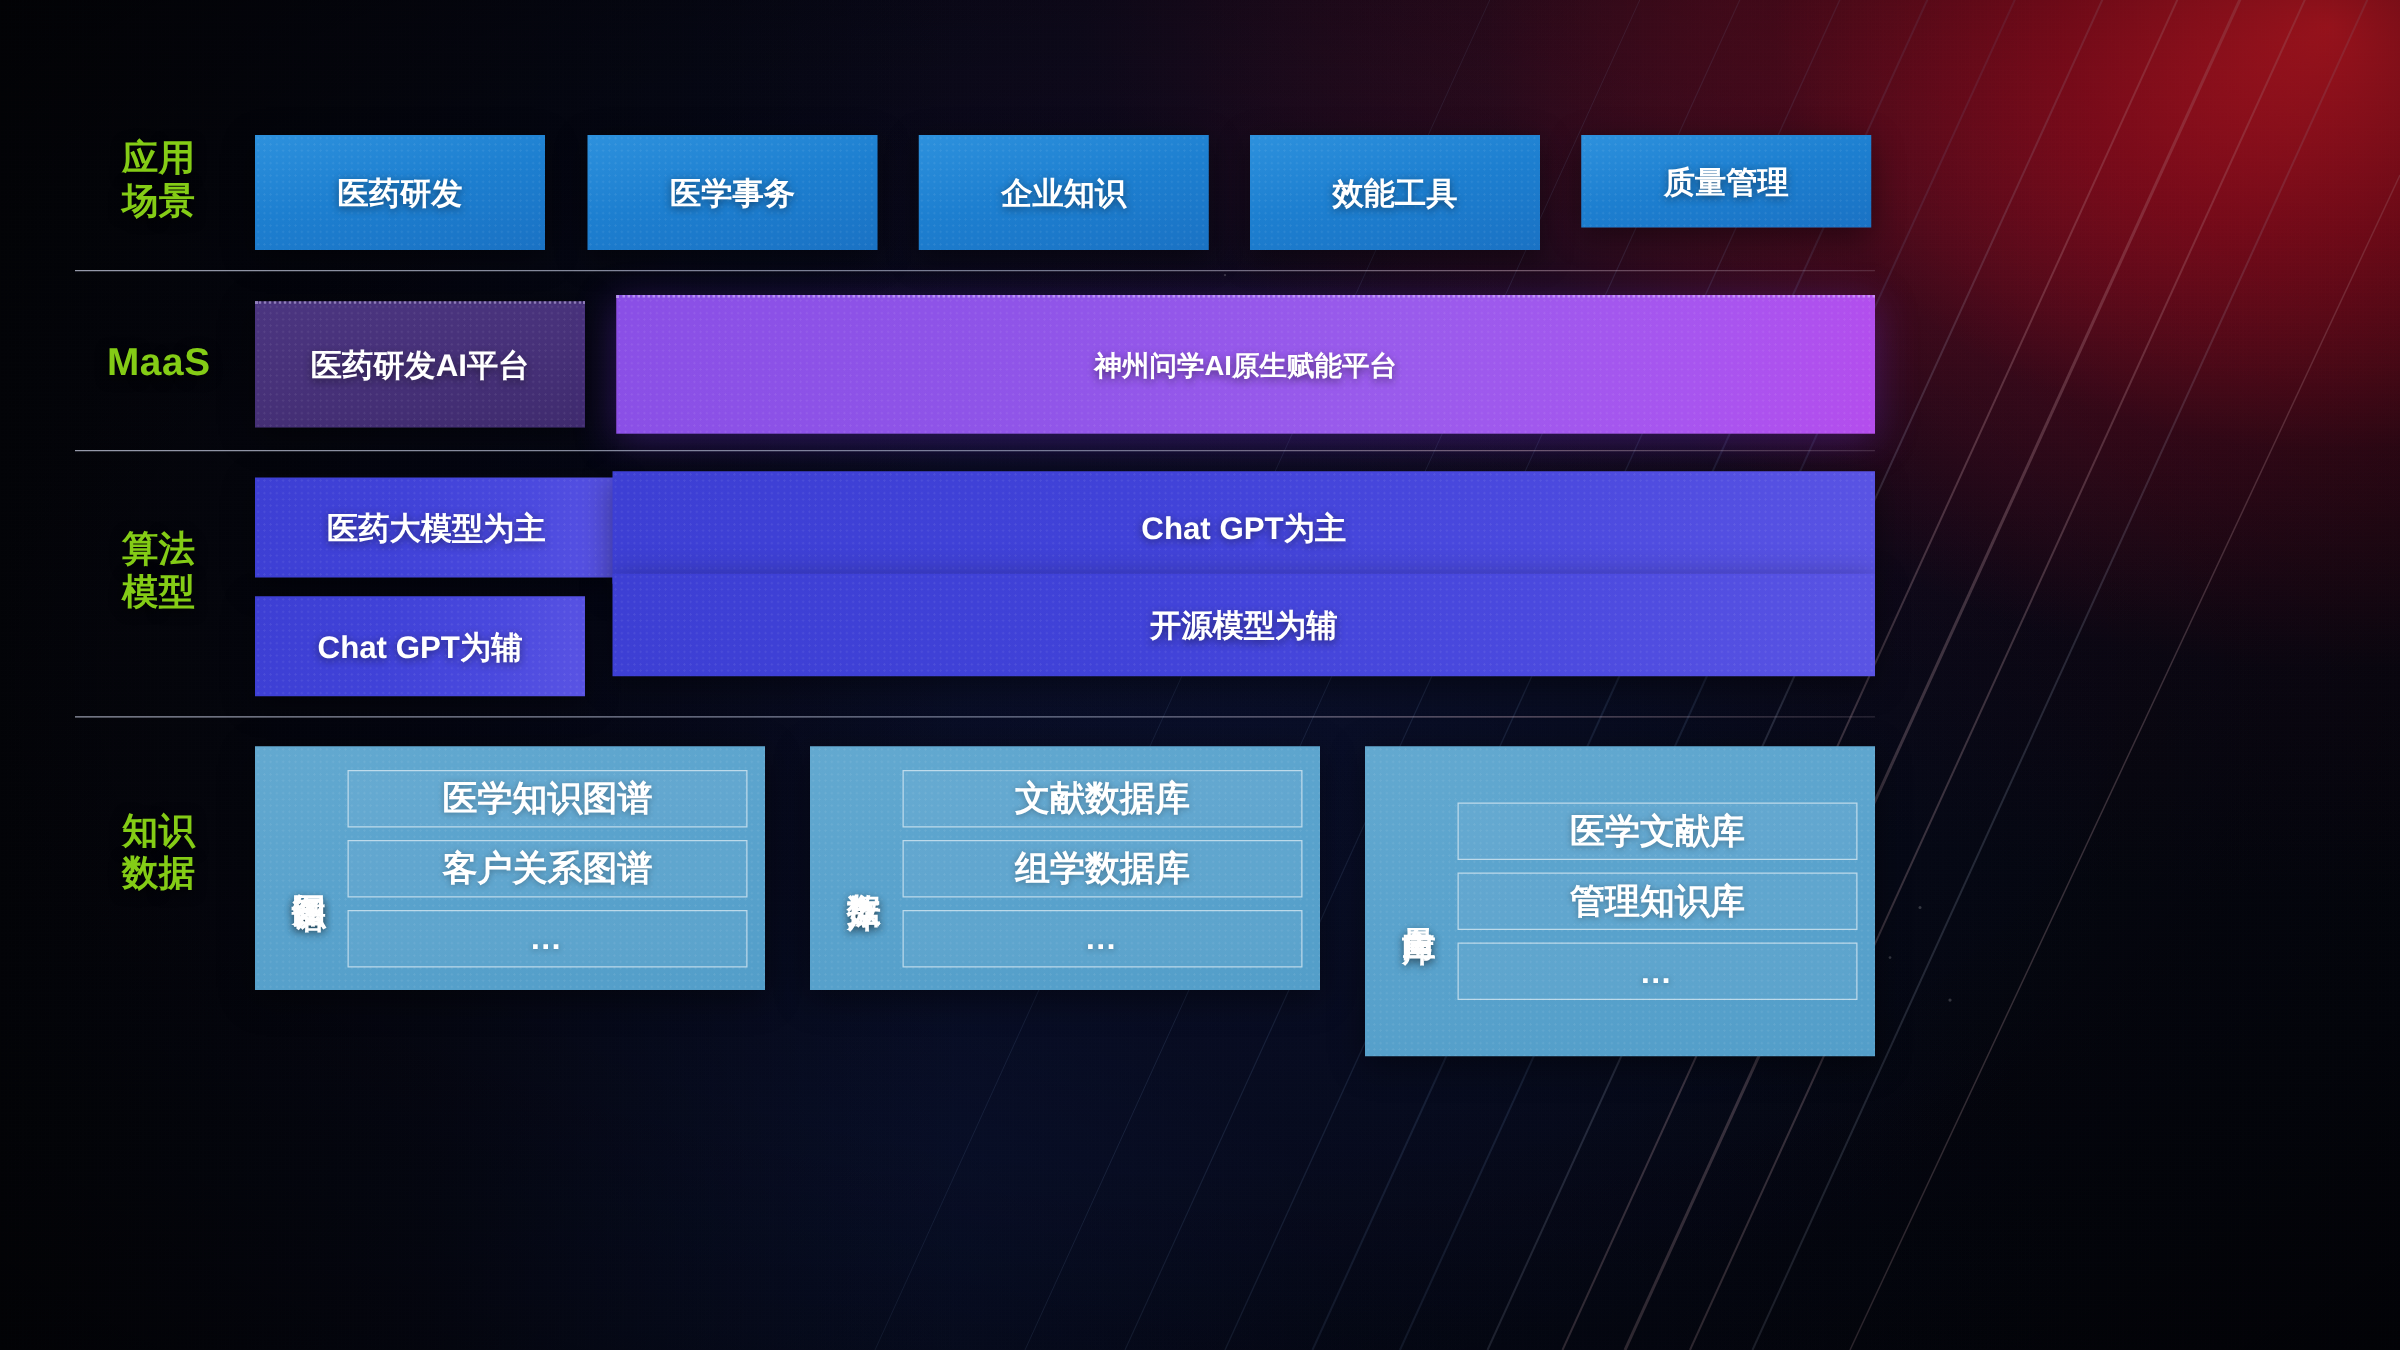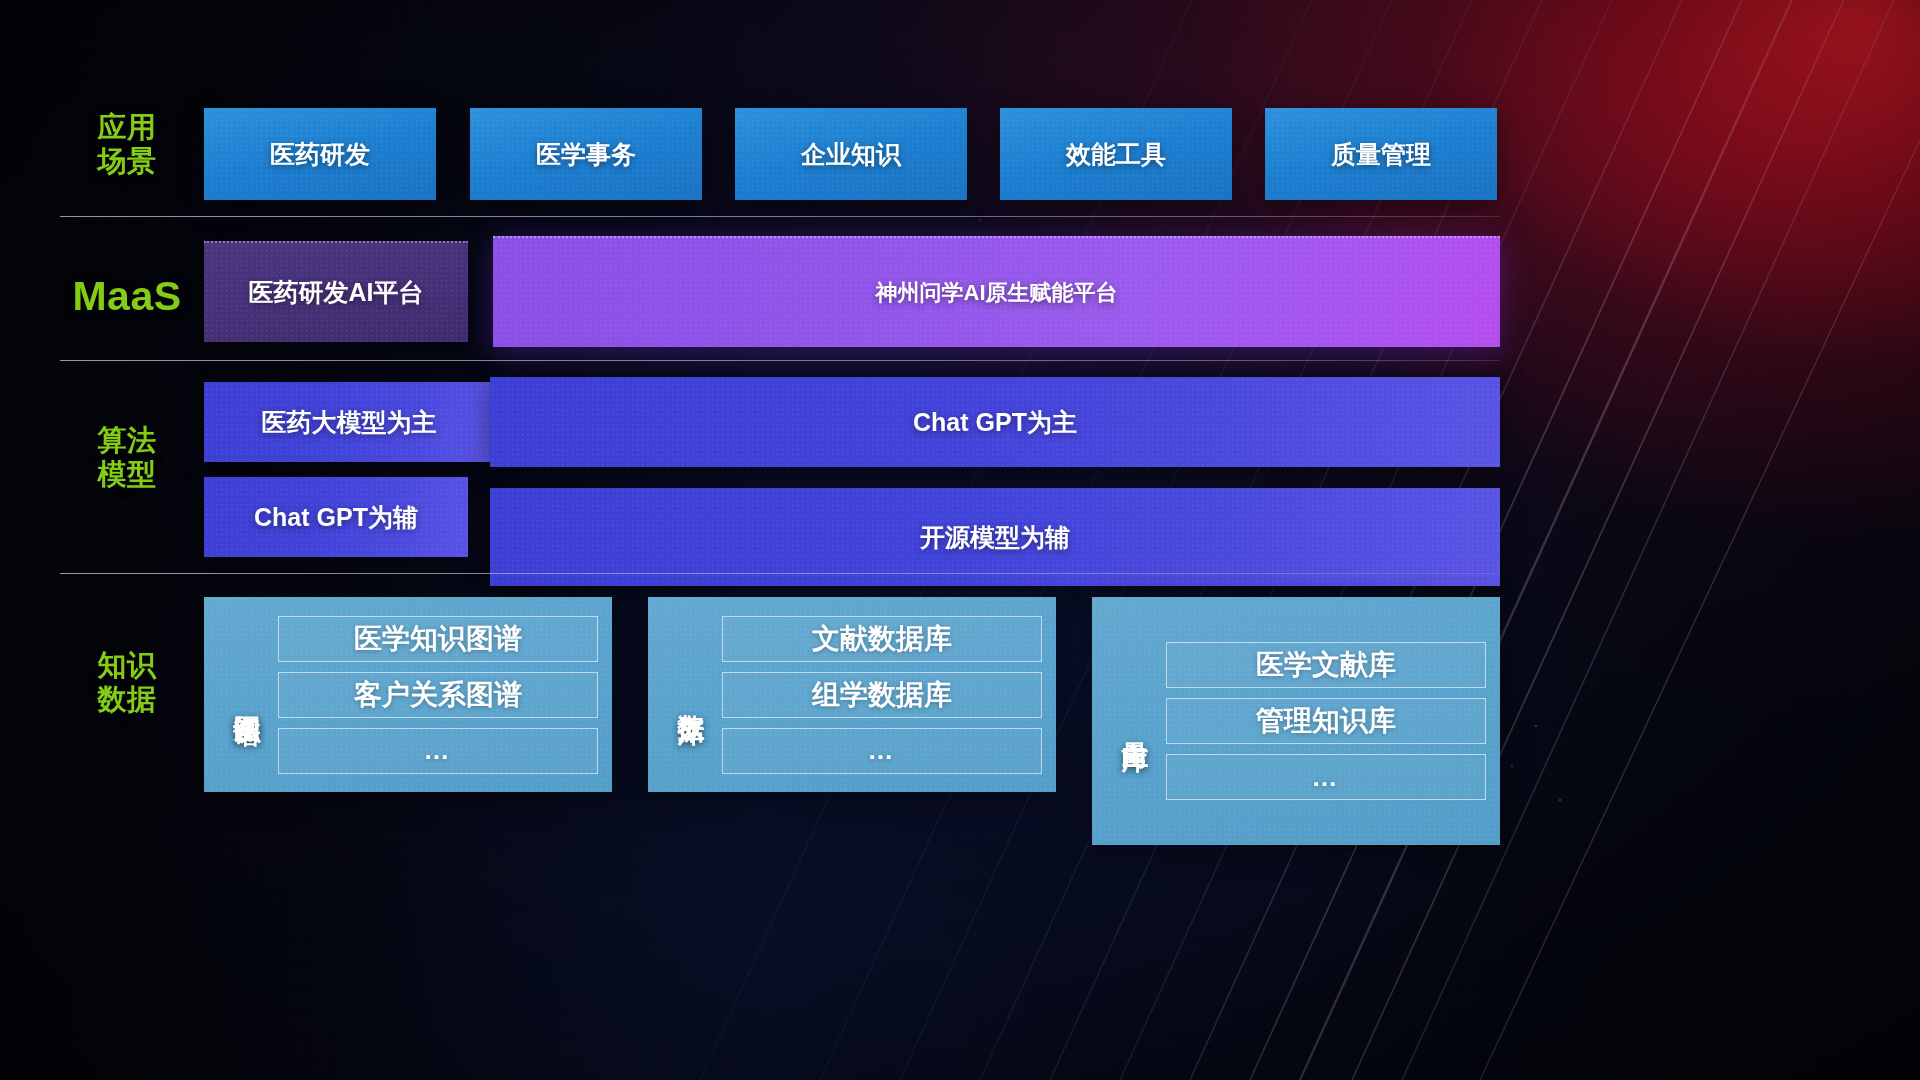--- a/index.html
+++ b/index.html
@@ -209,28 +209,28 @@
     <span class="lbl">医学事务</span>
   </div>
   <div class="cell tile-app" style="left:735px; top:108px; width:232px; height:92px;">
     <span class="dotgrid"></span>
     <span class="lbl">企业知识</span>
   </div>
   <div class="cell tile-app" style="left:1000px; top:108px; width:232px; height:92px;">
     <span class="dotgrid"></span>
     <span class="lbl">效能工具</span>
   </div>
-  <div class="cell tile-app" style="left:1265px; top:108px; width:232px; height:92px;">
+  <div class="cell tile-app" style="left:1265px; top:108px; width:232px; height:74px;">
     <span class="dotgrid"></span>
     <span class="lbl">质量管理</span>
   </div>
 
   <div class="divider" style="left:60px; top:216px; width:1440px;"></div>
 
-  <div class="row-label" style="left:62px; top:272px; width:130px; font-size:41px;">MaaS</div>
+  <div class="row-label" style="left:62px; top:272px; width:130px; font-size:31px;">MaaS</div>
 
   <div class="cell tile-maas-left" style="left:204px; top:241px; width:264px; height:101px;">
     <span class="dotgrid"></span>
     <span class="lbl">医药研发AI平台</span>
   </div>
   <div class="cell tile-maas-right" style="left:493px; top:236px; width:1007px; height:111px;">
     <span class="dotgrid"></span>
     <span class="lbl">神州问学AI原生赋能平台</span>
   </div>
 
@@ -245,21 +245,21 @@
   </div>
   <div class="cell tile-algo" style="left:490px; top:377px; width:1010px; height:90px;">
     <span class="dotgrid"></span>
     <span class="lbl">Chat GPT为主</span>
   </div>
 
   <div class="cell tile-algo" style="left:204px; top:477px; width:264px; height:80px;">
     <span class="dotgrid"></span>
     <span class="lbl">Chat GPT为辅</span>
   </div>
-  <div class="cell tile-algo" style="left:490px; top:488px; width:1010px; height:98px;">
+  <div class="cell tile-algo" style="left:490px; top:459px; width:1010px; height:82px;">
     <span class="dotgrid"></span>
     <span class="lbl">开源模型为辅</span>
   </div>
 
   <div class="divider" style="left:60px; top:573px; width:1440px;"></div>
 
   <div class="row-label" style="left:62px; top:648px; width:130px; font-size:29px;">知识
 数据</div>
 
   <div class="kpanel" style="left:204px; top:597px; width:408px; height:195px; padding:12px 14px 12px 12px;">

